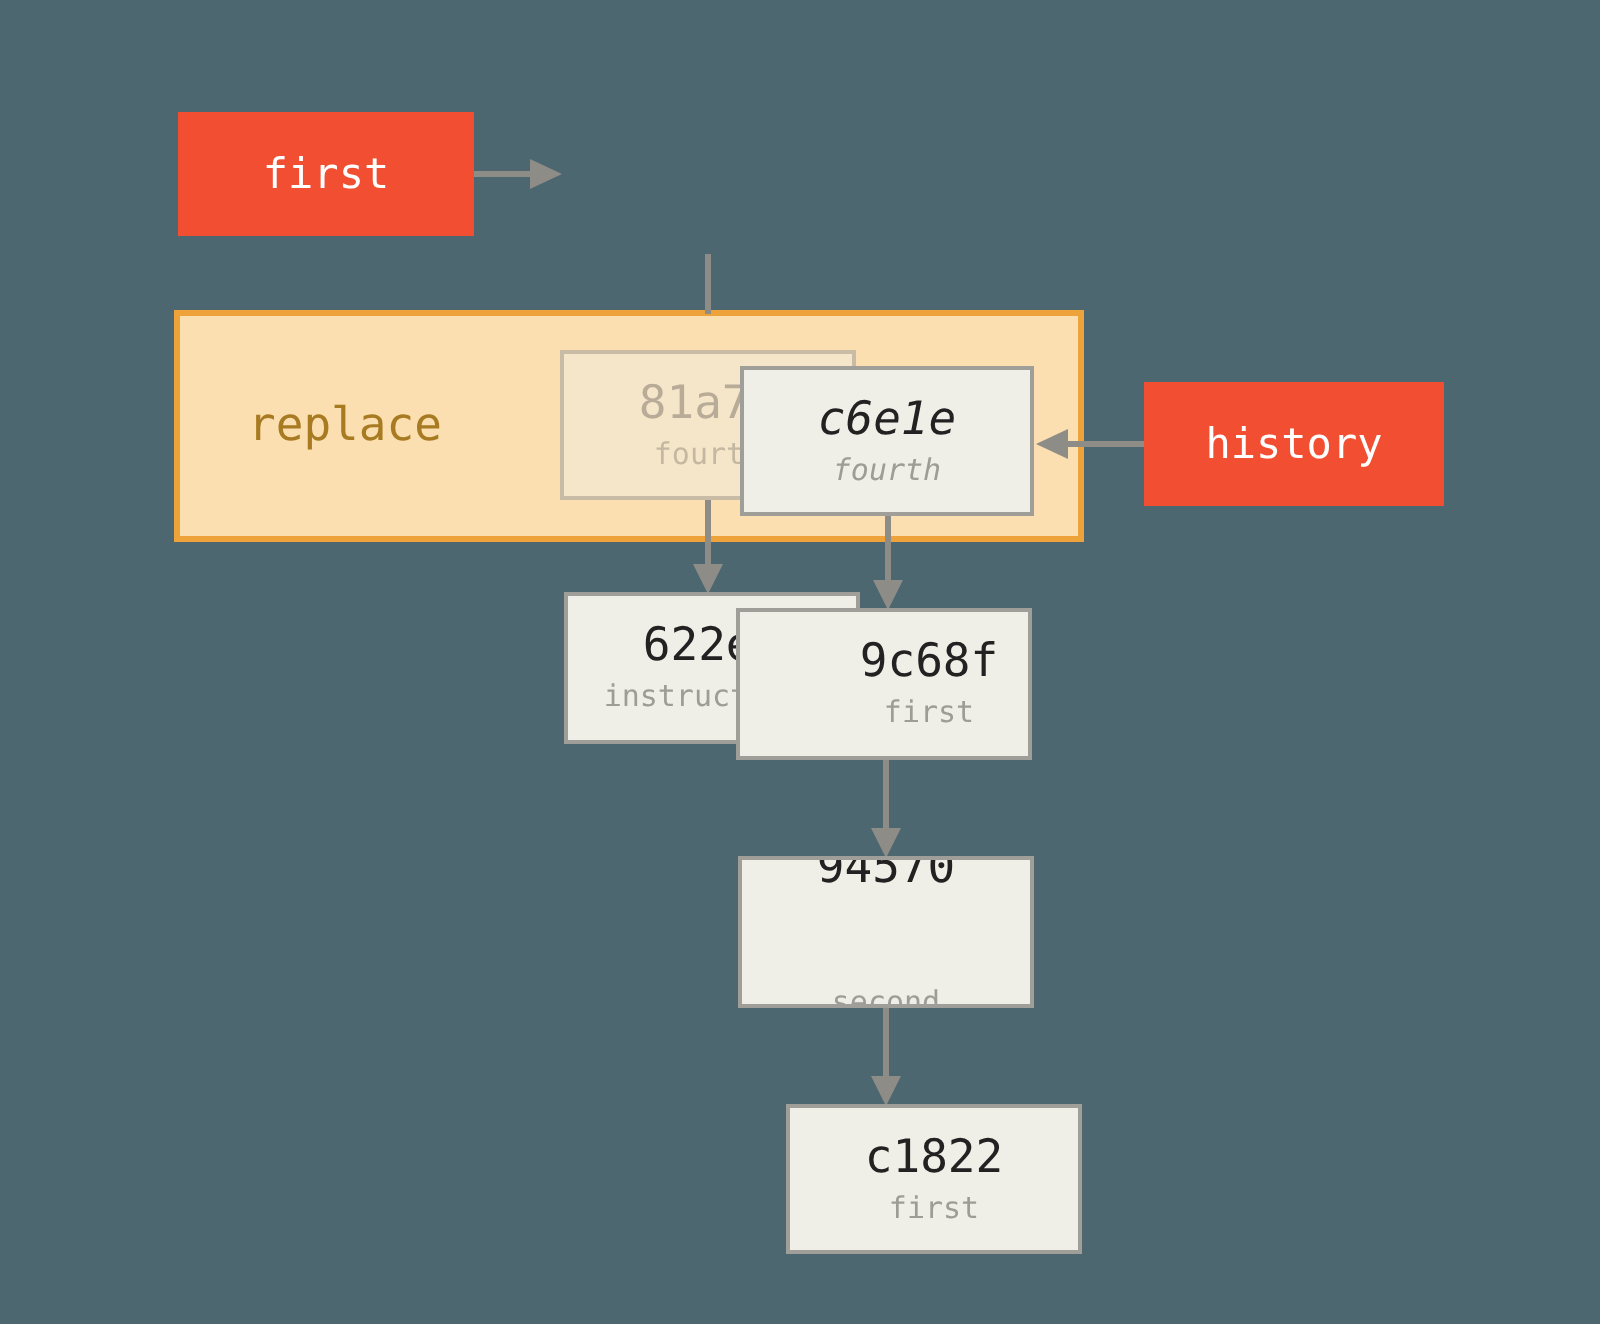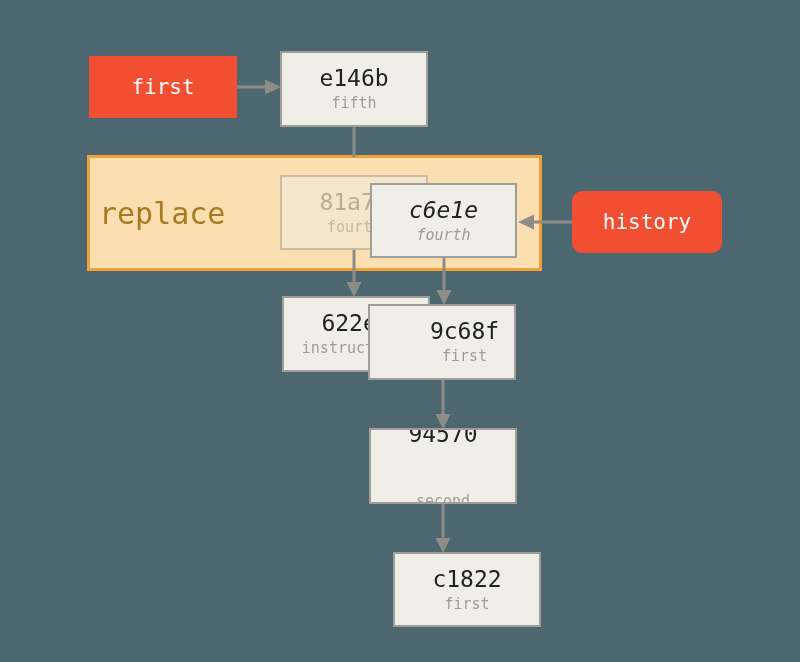--- a/index.html
+++ b/index.html
@@ -41,38 +41,38 @@
   .replace-region {
     position: absolute;
     left: 87px; top: 155px;
     width: 455px; height: 116px;
     background: var(--replace-bg);
     border: 3px solid var(--replace-border);
     z-index: 1;
   }
   .replace-label {
     position: absolute;
-    left: 9px; top: 50%;
+    left: 34px; top: 50%;
     transform: translateY(-50%);
-    font-size: 30px;
+    font-size: 23px;
     color: var(--replace-text);
   }
 
   .branch-label {
     position: absolute;
     background: var(--branch-label-bg);
     color: var(--branch-label-text);
     display: flex;
     align-items: center;
     justify-content: center;
     font-size: 21px;
     z-index: 3;
   }
   #label-master  { left: 89px;  top: 56px;  width: 148px; height: 62px; }
-  #label-history { left: 572px; top: 191px; width: 150px; height: 62px; border-radius: 10px; }
+  #label-history { left: 572px; top: 191px; width: 150px; height: 62px; }
 
   .node {
     position: absolute;
     width: 148px; height: 76px;
     background: var(--node-bg);
     border: 2px solid var(--node-border);
     display: flex;
     flex-direction: column;
     align-items: center;
     justify-content: center;
@@ -138,24 +138,20 @@
     </g>
   </svg>
 
   <div class="branch-label" id="label-master">
     <span>first</span>
   </div>
   <div class="branch-label" id="label-history">
     <span>history</span>
   </div>
 
-  <div class="node" id="node-e146b">
-    <div class="hash">e146b</div>
-    <div class="msg">fifth</div>
-  </div>
 
   <div class="node faded" id="node-81a70">
     <div class="hash">81a70</div>
     <div class="msg">fourth</div>
   </div>
 
   <div class="node" id="node-c6e1e">
     <div class="hash">c6e1e</div>
     <div class="msg">fourth</div>
   </div>

